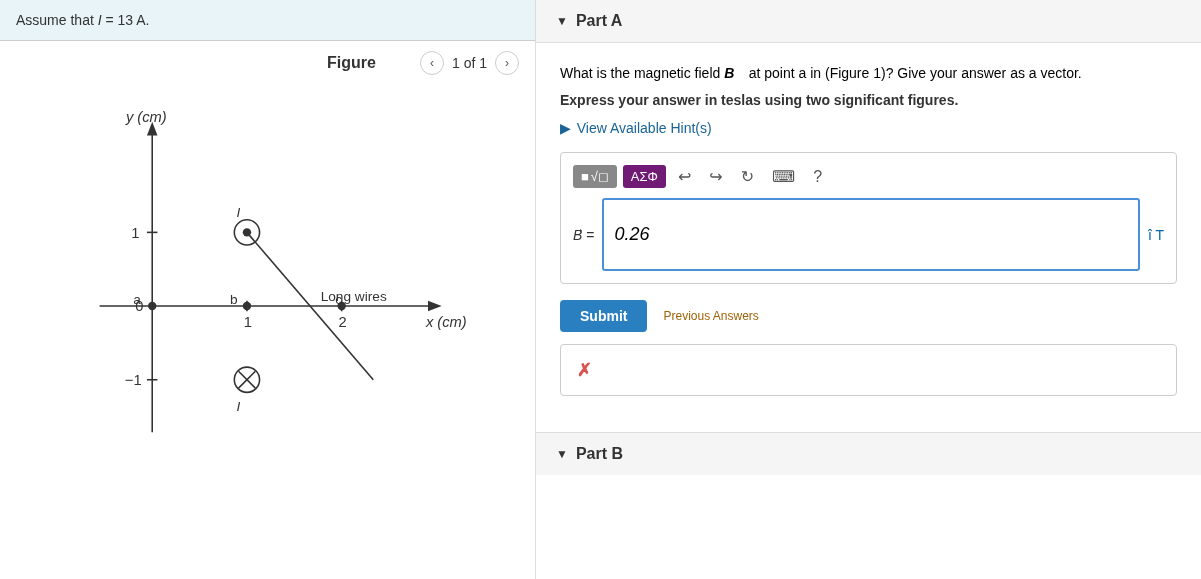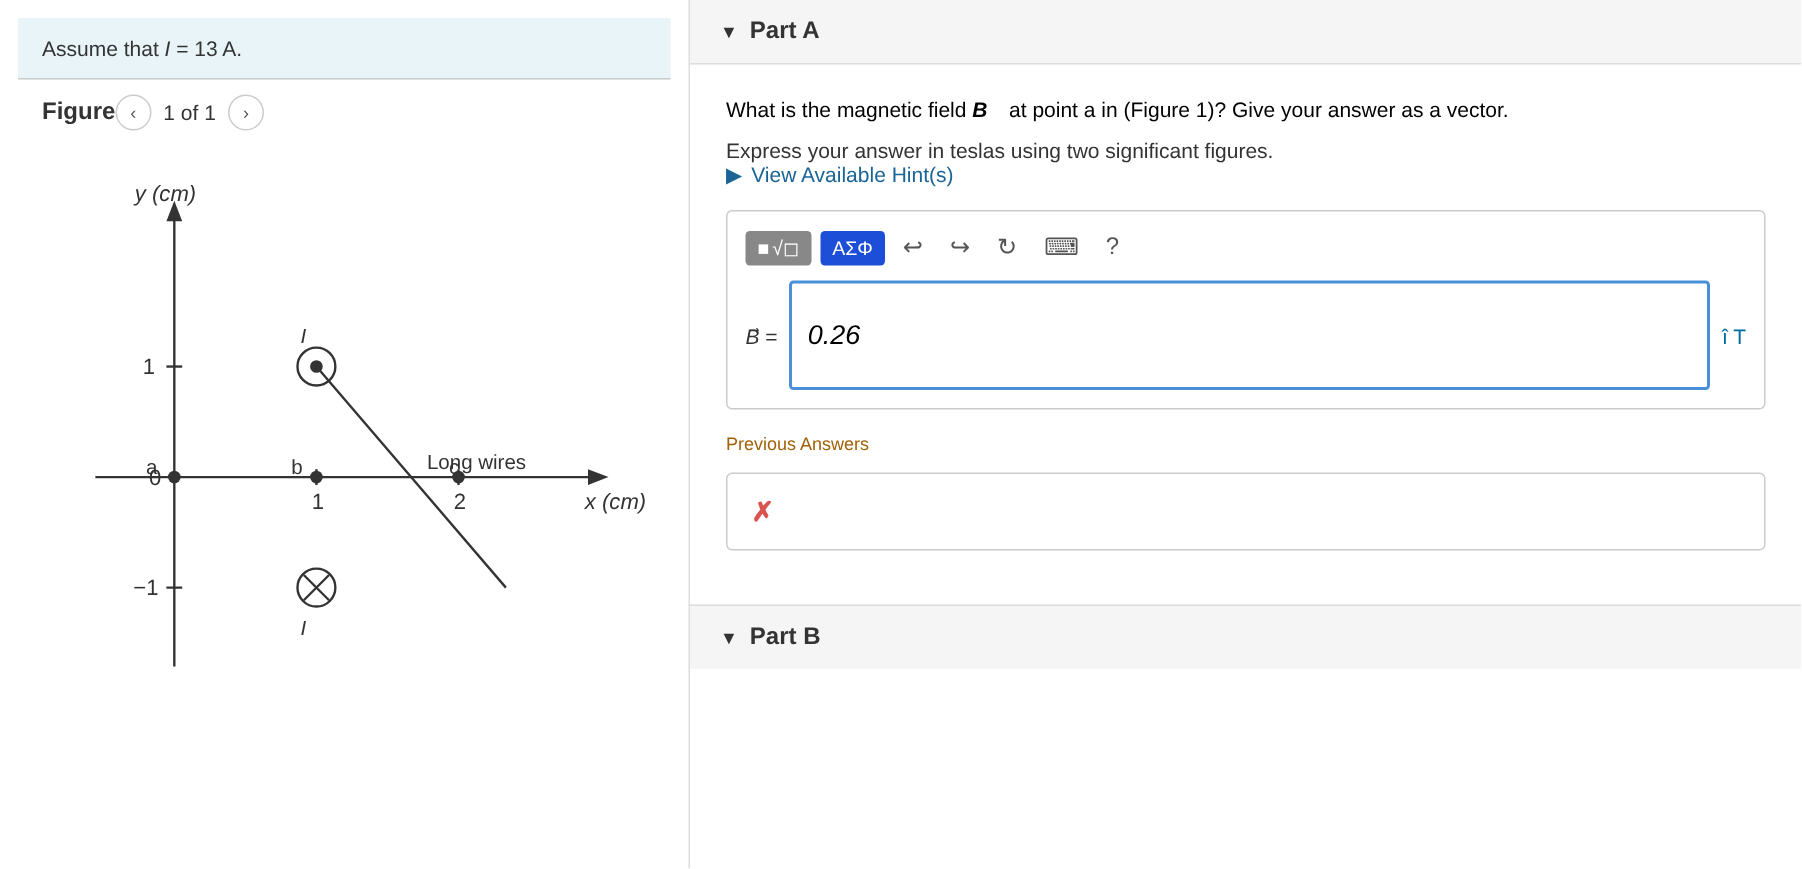--- a/index.html
+++ b/index.html
@@ -2,40 +2,41 @@
 <html><head>
   <meta charset="utf-8">
   <style>
     * { box-sizing: border-box; margin: 0; padding: 0; }
     body { font-family: Arial, sans-serif; font-size: 14px; background: #fff; color: #333; }
     
     .layout { display: flex; width: 1201px; min-height: 579px; }
     
     
     .left-panel {
-      width: 460px;
+      width: 536px;
       border-right: 1px solid #ddd;
-      padding: 12px;
+      padding: 0;
       flex-shrink: 0;
     }
     
     .assume-box {
       background: #e8f4f8;
       padding: 12px 16px;
       font-size: 14px;
       border-bottom: 1px solid #ccc;
     }
     
     .figure-header {
       display: flex;
       align-items: center;
-      justify-content: flex-start;
+      justify-content: flex-end;
       padding: 10px 16px;
       font-weight: bold;
       font-size: 16px;
+      gap: 44px;
     }
     
     .nav-controls {
       display: flex;
       align-items: center;
       gap: 8px;
       font-size: 14px;
       font-weight: normal;
     }
     
@@ -95,22 +96,23 @@
     }
     
     .question-text {
       font-size: 14px;
       color: #000000;
       margin-bottom: 8px;
       line-height: 1.5;
     }
     
     .question-emphasis {
-      font-weight: normal;
-      font-size: 14px;
+      font-weight: bold;
+      font-size: 14px;
+      margin-bottom: 12px;
       display: block;
     }
     
     .hint-link {
       color: #1a6496;
       cursor: pointer;
       font-size: 14px;
       display: flex;
       align-items: center;
       gap: 6px;
@@ -128,21 +130,21 @@
     
     .toolbar {
       display: flex;
       align-items: center;
       gap: 6px;
       margin-bottom: 10px;
     }
     
     .toolbar-btn {
       padding: 4px 8px;
-      background: #1d4ed8;
+      background: #701a75;
       color: #fff;
       border: none;
       border-radius: 3px;
       cursor: pointer;
       font-size: 13px;
       display: flex;
       align-items: center;
       gap: 2px;
     }
     
@@ -373,20 +375,21 @@
         </div>
 
         <div class="input-row">
           <span class="field-label"><span class="italic">B</span>⃗ =</span>
           <input class="answer-input" type="text" value="0.26" style="">
           <span class="unit-label">î T</span>
         </div>
       </div>
 
       <div class="action-row">
+        <button class="submit-btn">Submit</button>
         <a class="prev-answers-link">Previous Answers</a>
       </div>
 
       <div class="error-box">
         <span class="error-x">✗</span>
       </div>
     </div>
 
     <div class="part-b-header">
       <span class="chevron-down">▼</span>

